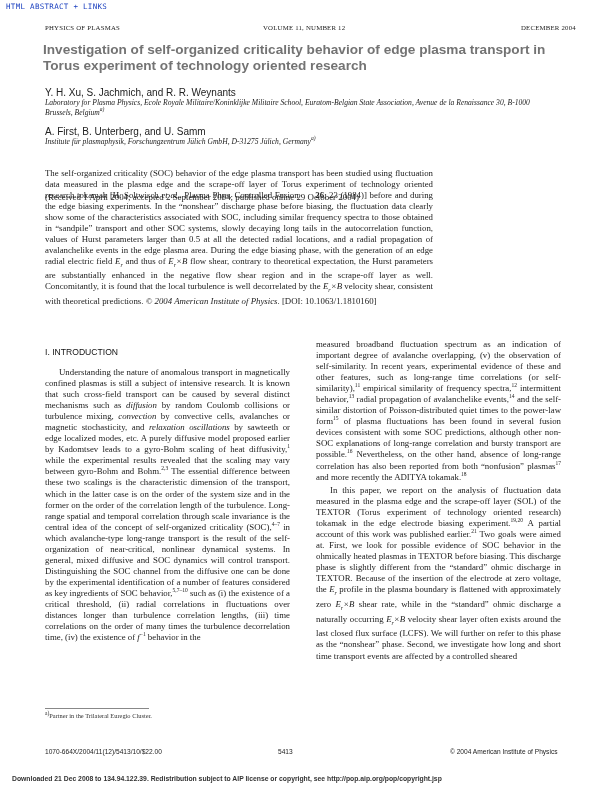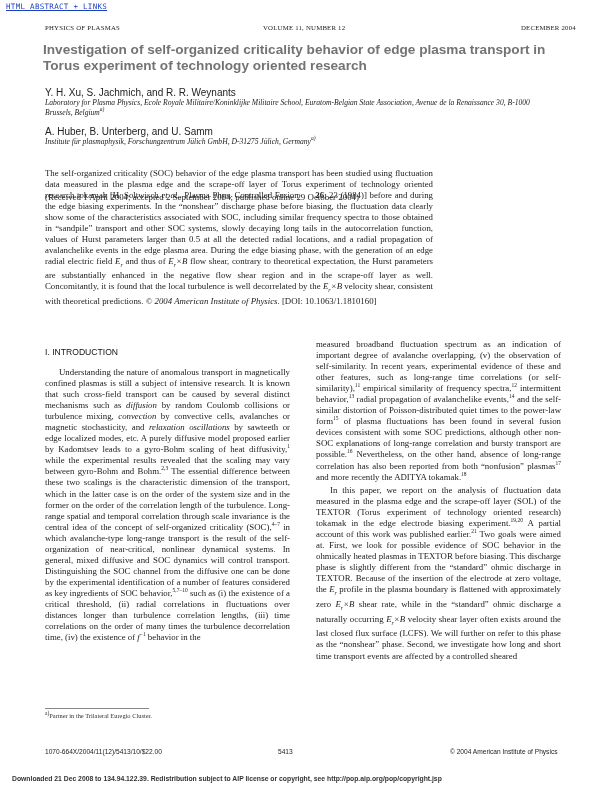--- a/index.html
+++ b/index.html
@@ -1,18 +1,18 @@
 <!DOCTYPE html>
 <html><head>
 <meta charset="utf-8">
 <style>
   html, body { margin: 0; padding: 0; background: #ffffff; }
   body { width: 612px; height: 792px; position: relative; overflow: hidden; color: #1a1a1a; font-family: "Liberation Serif", serif; }
   .abs { position: absolute; }
-  .toplink { left: 6px; top: 2px; font-family: "DejaVu Sans Mono", monospace; font-size: 7.5px; color: #1a3fbf; text-decoration: underline; letter-spacing: 0.3px; }
+  .toplink { left: 6px; top: 2px; font-family: "DejaVu Sans Mono", monospace; font-size: 7.5px; color: #1a3fbf; letter-spacing: 0.3px; }
   .runhead { top: 24px; font-size: 6.8px; letter-spacing: 0.2px; color: #222; }
   .title { left: 43px; top: 42px; width: 530px; font-family: "Liberation Sans", sans-serif; font-weight: bold; font-size: 13.6px; line-height: 15.5px; color: #737373; }
   .authors { left: 45px; font-family: "Liberation Sans", sans-serif; font-size: 10px; color: #222; }
   .affil { left: 45px; font-style: italic; font-size: 7.6px; line-height: 10px; width: 500px; color: #222; }
   .received { left: 45px; top: 154px; font-size: 8.9px; color: #222; margin-top: 38px; }
   .abstract { left: 45px; top: 168px; width: 388px; font-size: 8.8px; line-height: 10.95px; text-align: justify; color: #222; }
   .section-h { left: 45px; top: 347px; font-family: "Liberation Sans", sans-serif; font-weight: normal; font-size: 8.6px; color: #111; }
   .col { font-size: 8.8px; line-height: 11.05px; text-align: justify; color: #222; width: 245px; }
   .col p { margin: 0; text-indent: 14px; }
   .col p.noind { text-indent: 0; }
@@ -31,21 +31,21 @@
 
 <div class="abs runhead" style="left:45px;">PHYSICS OF PLASMAS</div>
 <div class="abs runhead" style="left:263px;">VOLUME 11, NUMBER 12</div>
 <div class="abs runhead" style="left:521px;">DECEMBER 2004</div>
 
 <div class="abs title">Investigation of self-organized criticality behavior of edge plasma transport in Torus experiment of technology oriented research</div>
 
 <div class="abs authors" style="top:87px;">Y. H. Xu, S. Jachmich, and R. R. Weynants</div>
 <div class="abs affil" style="top:98px;"><span>Laboratory for Plasma Physics, Ecole Royale Militaire/Koninklijke Militaire School, Euratom-Belgian State Association, Avenue de la Renaissance 30, B-1000 Brussels, Belgium</span><sup>a)</sup></div>
 
-<div class="abs authors" style="top:126px;">A. Huber, B. Unterberg, and U. Samm</div>
+<div class="abs authors" style="top:126px;">A. First, B. Unterberg, and U. Samm</div>
 <div class="abs affil" style="top:137px;"><span>Institute für plasmaphysik, Forschungzentrum Jülich GmbH, D-31275 Jülich, Germany</span><sup>a)</sup></div>
 
 <div class="abs received">(Received 1 April 2004; accepted 2 September 2004; published online 29 October 2004)</div>
 
 <div class="abs abstract"><span>The self-organized criticality (SOC) behavior of the edge plasma transport has been studied using fluctuation data measured in the plasma edge and the scrape-off layer of Torus experiment of technology oriented research tokamak [H. Soltwisch </span><i>et al.</i><span>, Plasma Phys. Controlled Fusion </span><b>26</b><span>, 23 (1984)] before and during the edge biasing experiments. In the “nonshear” discharge phase before biasing, the fluctuation data clearly show some of the characteristics associated with SOC, including similar frequency spectra to those obtained in “sandpile” transport and other SOC systems, slowly decaying long tails in the autocorrelation function, values of Hurst parameters larger than 0.5 at all the detected radial locations, and a radial propagation of avalanchelike events in the edge plasma area. During the edge biasing phase, with the generation of an edge radial electric field </span><i>E</i><sub style="font-size:6px;"><i>r</i></sub><span> and thus of </span><i>E</i><sub style="font-size:6px;"><i>r</i></sub><i>×B</i><span> flow shear, contrary to theoretical expectation, the Hurst parameters are substantially enhanced in the negative flow shear region and in the scrape-off layer as well. Concomitantly, it is found that the local turbulence is well decorrelated by the </span><i>E</i><sub style="font-size:6px;"><i>r</i></sub><i>×B</i><span> velocity shear, consistent with theoretical predictions. </span><i>© 2004 American Institute of Physics</i><span>. [DOI: 10.1063/1.1810160]</span></div>
 
 <div class="abs section-h">I. INTRODUCTION</div>
 
 <div class="abs col" style="left:45px; top:367px;">
   <p><span>Understanding the nature of anomalous transport in magnetically confined plasmas is still a subject of intensive research. It is known that such cross-field transport can be caused by several distinct mechanisms such as </span><i>diffusion</i><span> by random Coulomb collisions or turbulence mixing, </span><i>convection</i><span> by convective cells, avalanches or magnetic stochasticity, and </span><i>relaxation oscillations</i><span> by sawteeth or edge localized modes, etc. A purely diffusive model proposed earlier by Kadomtsev leads to a gyro-Bohm scaling of heat diffusivity,</span><sup>1</sup><span> while the experimental results revealed that the scaling may vary between gyro-Bohm and Bohm.</span><sup>2,3</sup><span> The essential difference between these two scalings is the characteristic dimension of the transport, which in the latter case is on the order of the system size and in the former on the order of the correlation length of the turbulence. Long-range spatial and temporal correlation through scale invariance is the central idea of the concept of self-organized criticality (SOC),</span><sup>4–7</sup><span> in which avalanche-type long-range transport is the result of the self-organization of near-critical, nonlinear dynamical systems. In general, mixed diffusive and SOC dynamics will control transport. Distinguishing the SOC channel from the diffusive one can be done by the experimental identification of a number of features considered as key ingredients of SOC behavior,</span><sup>5,7–10</sup><span> such as (i) the existence of a critical threshold, (ii) radial correlations in fluctuations over distances longer than turbulence correlation lengths, (iii) time correlations on the order of many times the turbulence decorrelation time, (iv) the existence of </span><i>f</i><sup>−1</sup><span> behavior in the</span></p>

